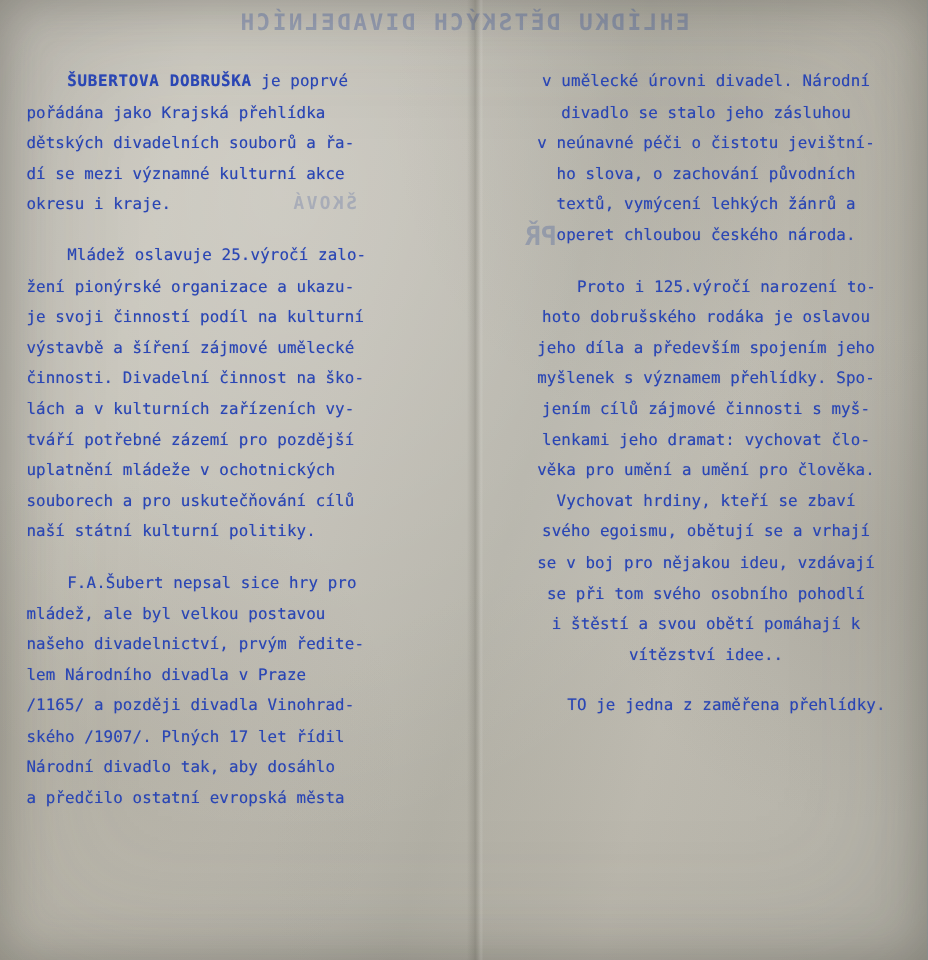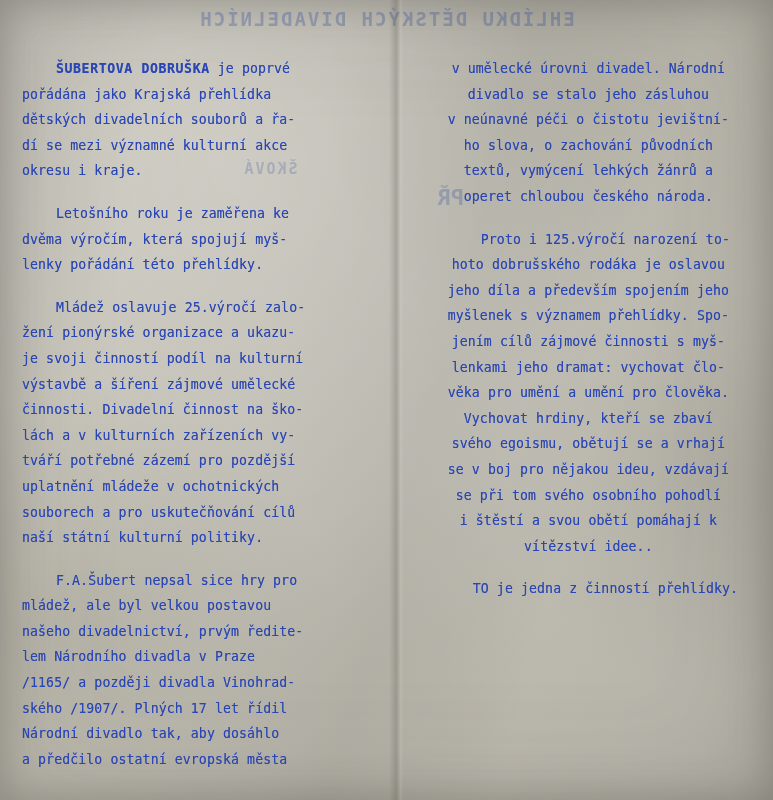--- a/index.html
+++ b/index.html
@@ -155,23 +155,20 @@
   <div class="columns">
 
     <div class="col col-left">
 
       <p class="para"><span class="lead">ŠUBERTOVA DOBRUŠKA</span><span> je poprvé
 pořádána jako Krajská přehlídka
 dětských divadelních souborů a řa-
 dí se mezi významné kulturní akce
 okresu i kraje.</span></p>
 
-      <p class="para"><span>Letošního roku je zaměřena ke
-dvěma výročím, která spojují myš-
-lenky pořádání této přehlídky.</span></p>
 
       <p class="para"><span>Mládež oslavuje 25.výročí zalo-
 žení pionýrské organizace a ukazu-
 je svoji činností podíl na kulturní
 výstavbě a šíření zájmové umělecké
 činnosti. Divadelní činnost na ško-
 lách a v kulturních zařízeních vy-
 tváří potřebné zázemí pro pozdější
 uplatnění mládeže v ochotnických
 souborech a pro uskutečňování cílů
@@ -204,18 +201,18 @@
 jením cílů zájmové činnosti s myš-
 lenkami jeho dramat: vychovat člo-
 věka pro umění a umění pro člověka.
 Vychovat hrdiny, kteří se zbaví
 svého egoismu, obětují se a vrhají
 se v boj pro nějakou ideu, vzdávají
 se při tom svého osobního pohodlí
 i štěstí a svou obětí pomáhají k
 vítězství idee..</span></p>
 
-      <p class="para"><span>TO je jedna z činností přehlídky.</span></p>
+      <p class="para"><span>TO je jedna z zaměřena přehlídky.</span></p>
 
     </div>
 
   </div>
 </div>
 
 </body></html>

